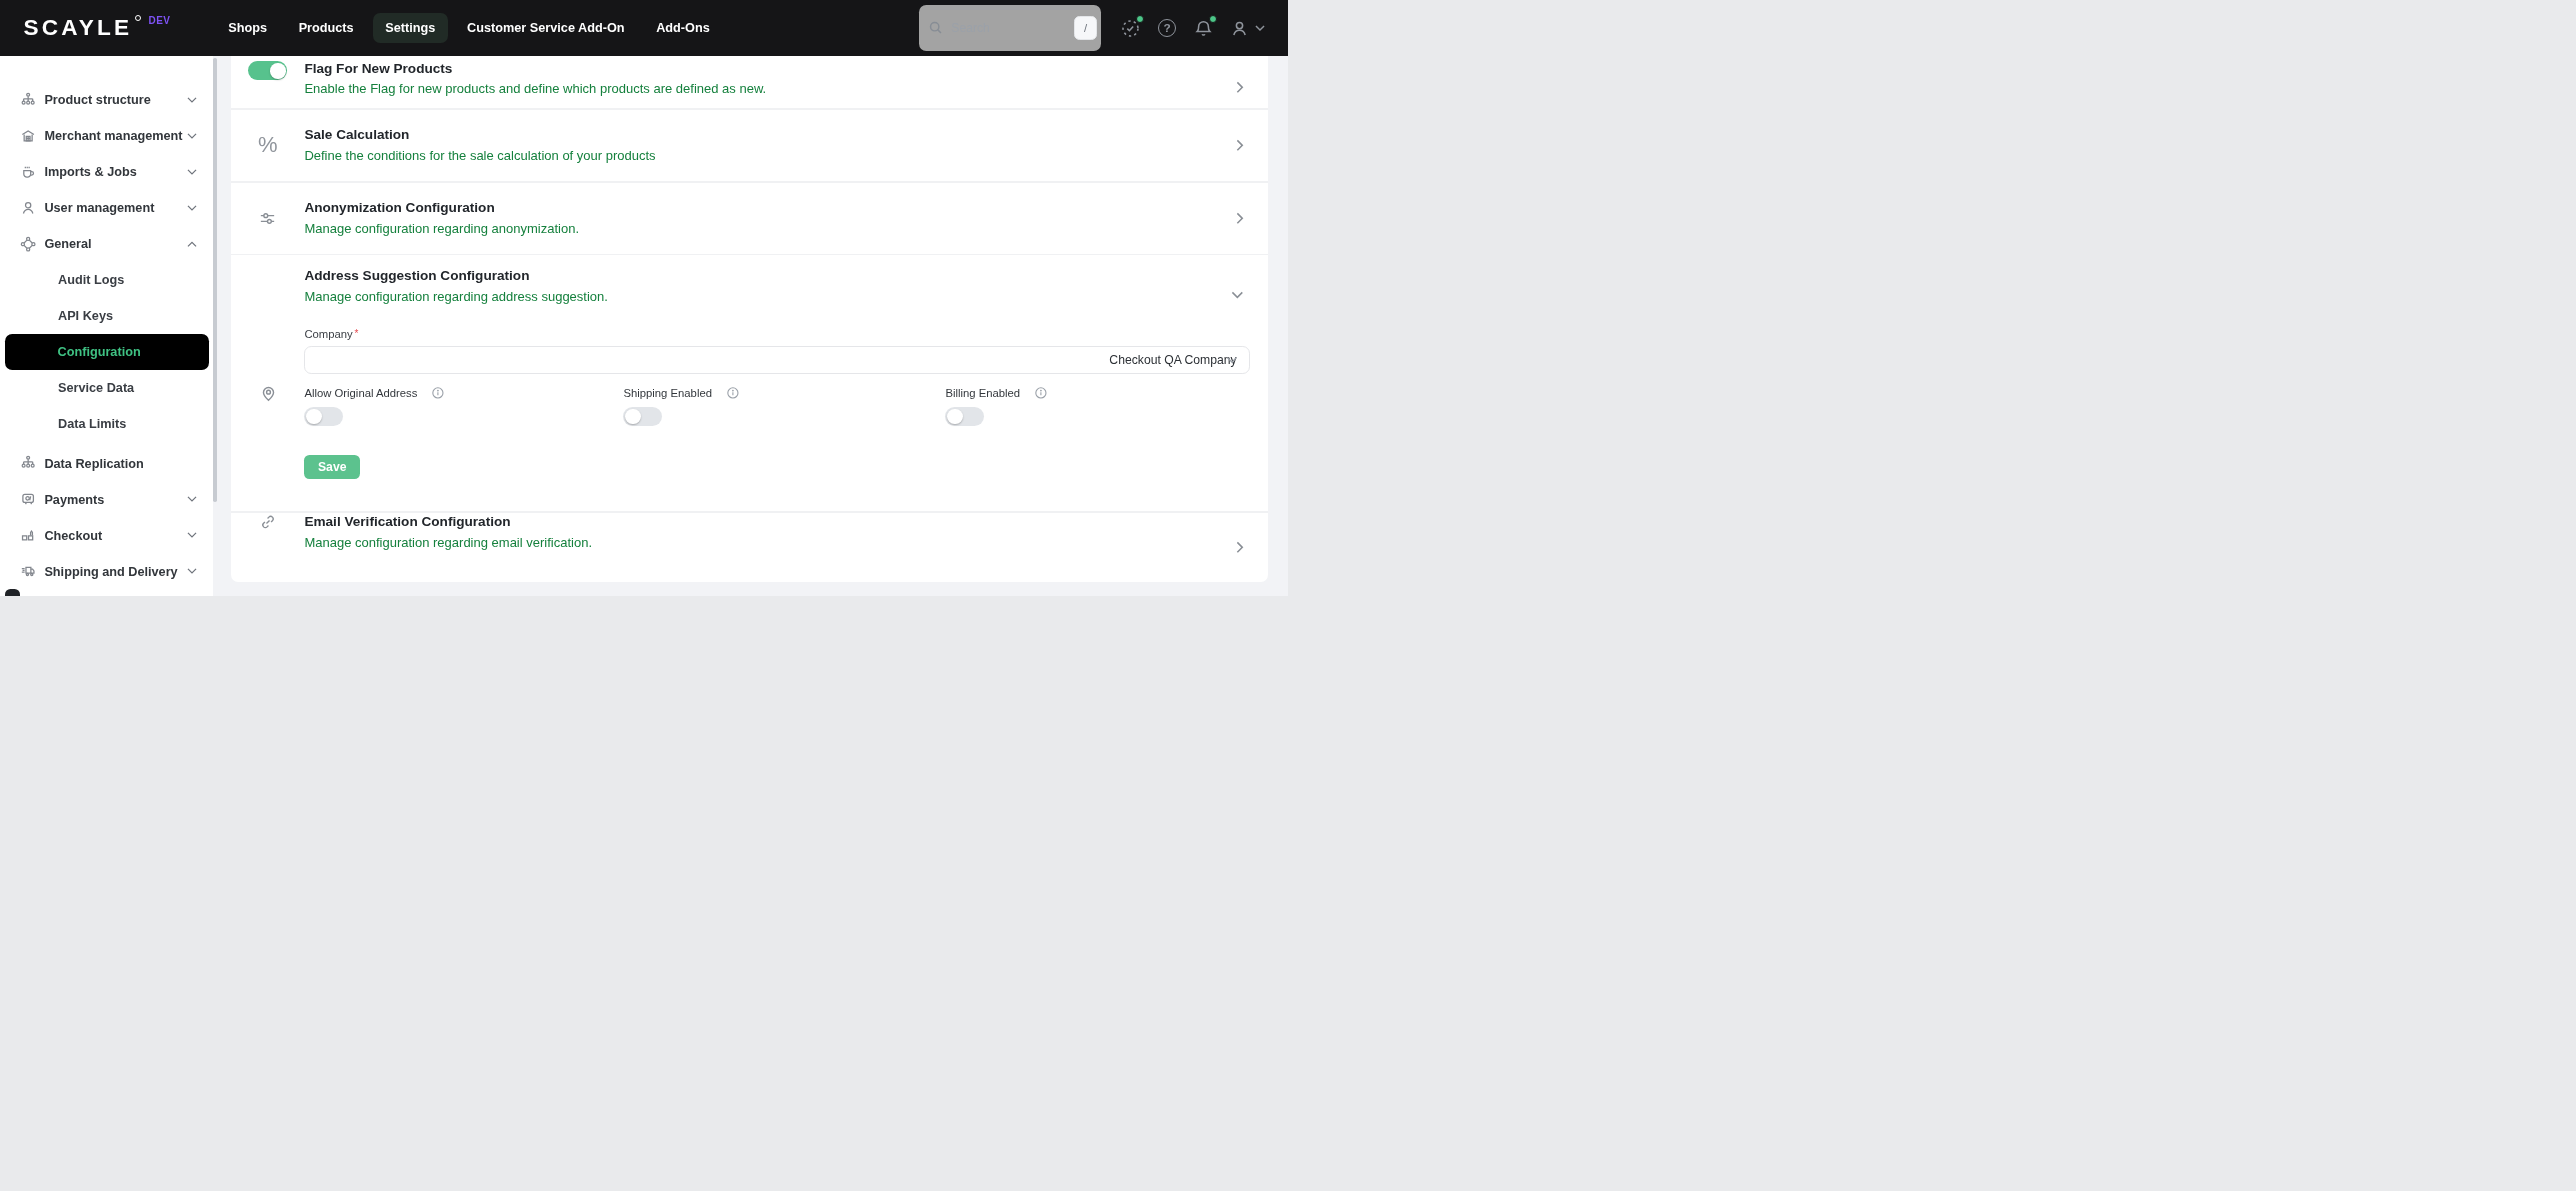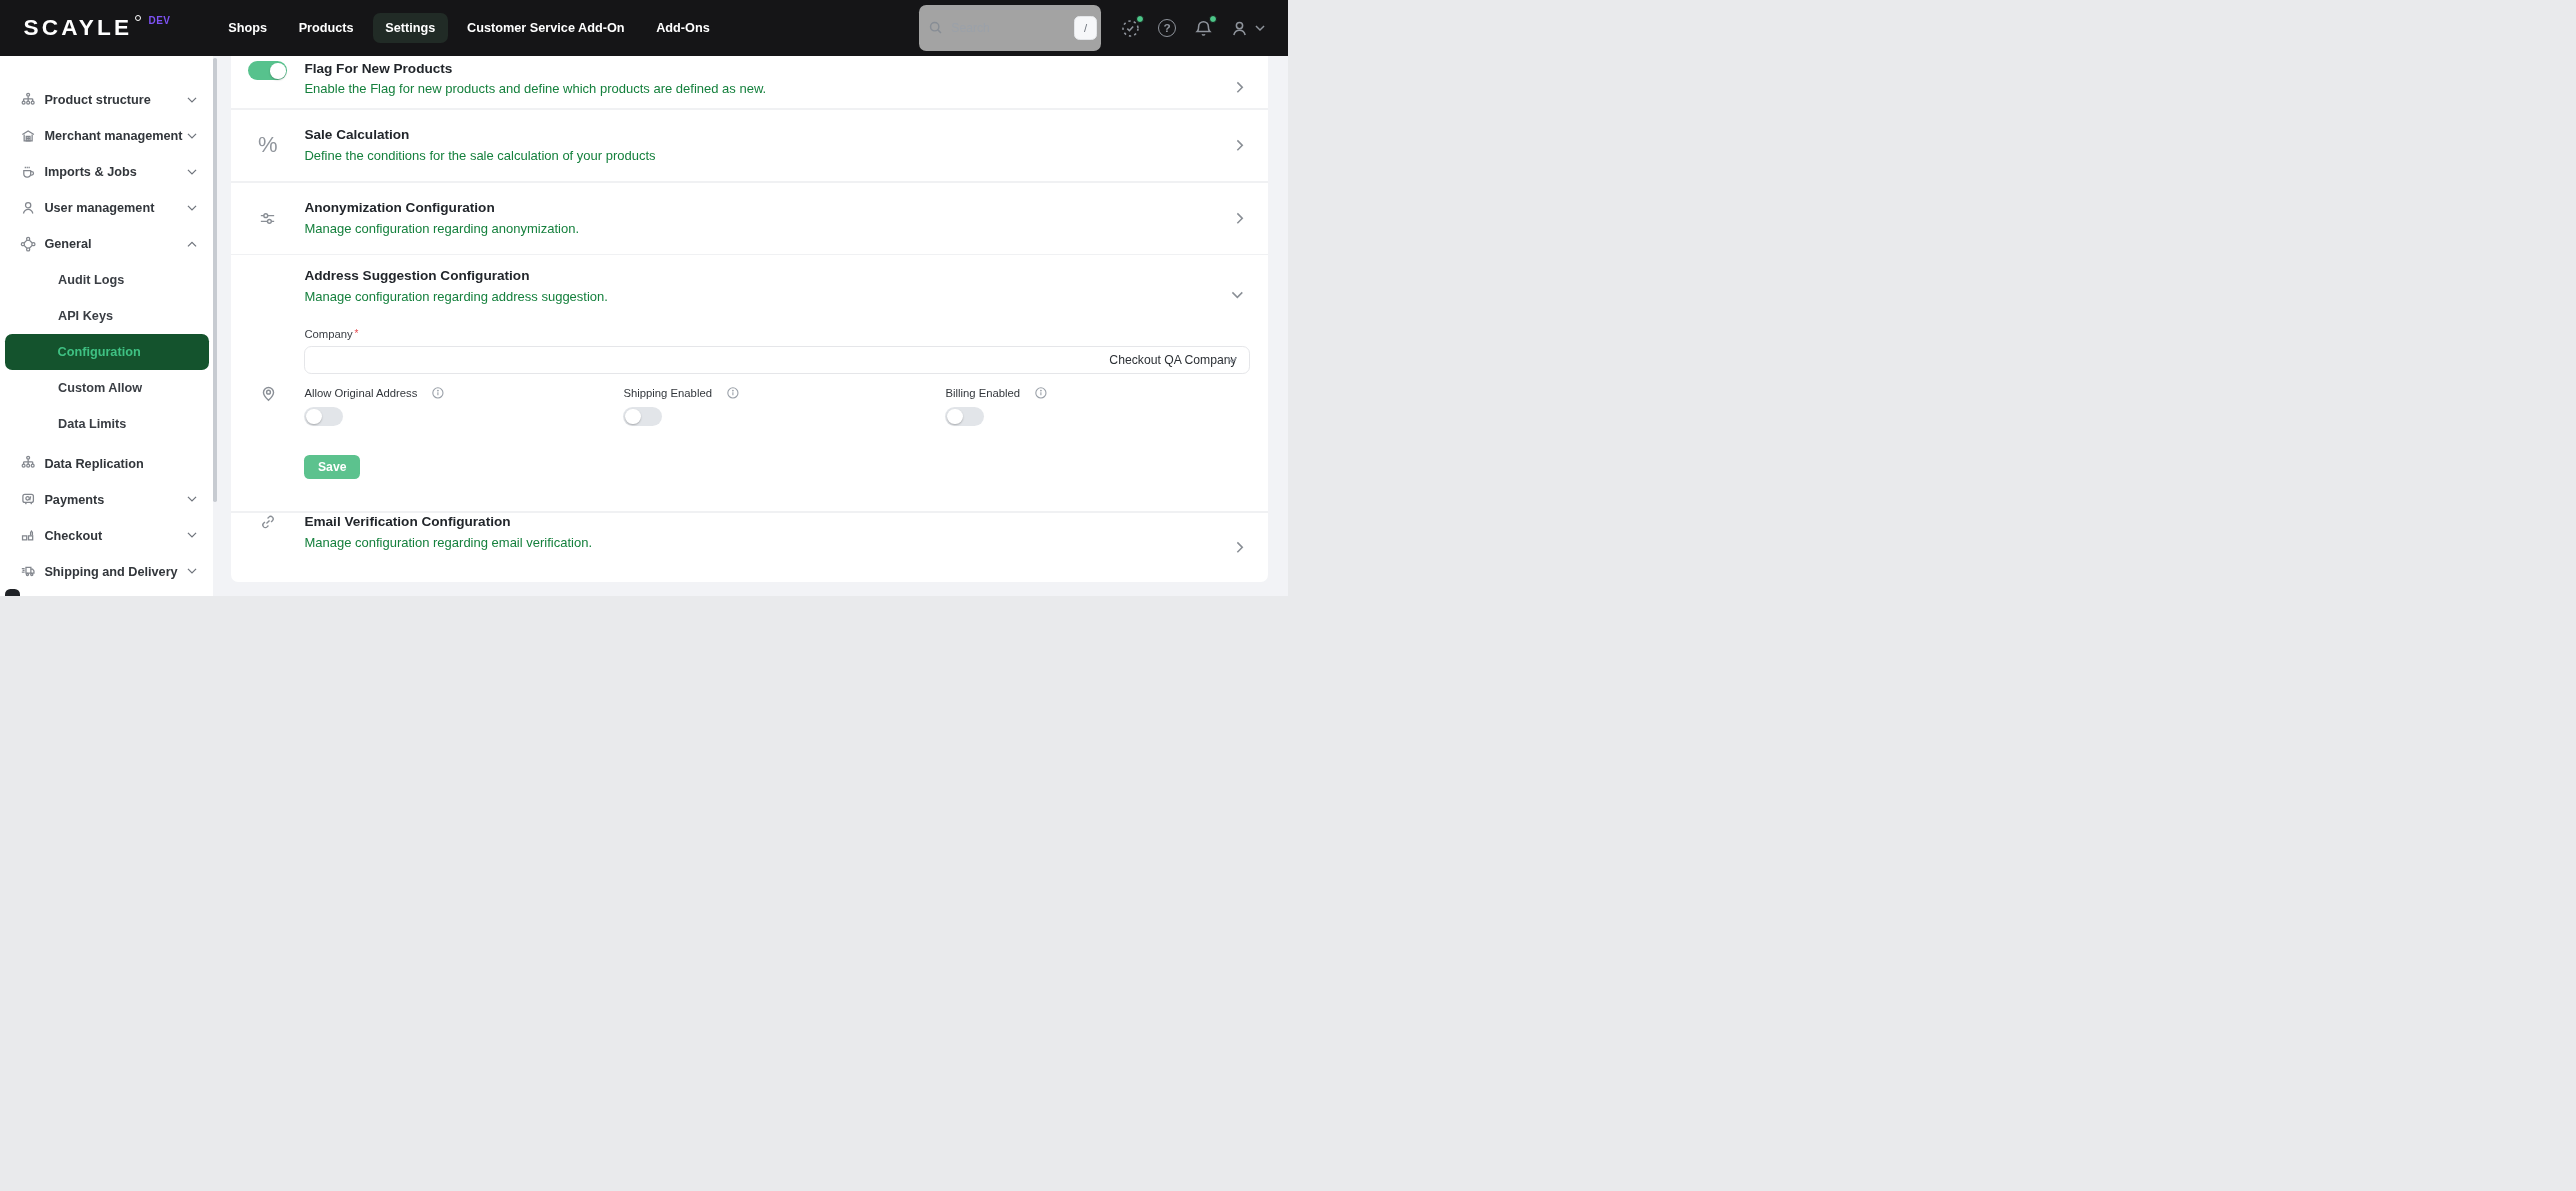--- a/index.html
+++ b/index.html
@@ -27,21 +27,21 @@
   .help-ring{width:18px;height:18px;border:1.6px solid #8f949c;border-radius:50%;color:#8f949c;font-size:11.8px;font-weight:700;display:flex;align-items:center;justify-content:center;}
   .account{display:flex;align-items:center;gap:4.5px;cursor:pointer;}
 
   
   .sidebar{position:absolute;top:56px;left:0;width:213px;bottom:0;background:#fff;padding-top:26px;overflow:hidden;}
   .si{height:36px;display:flex;align-items:center;padding:0 16.3px 0 20px;cursor:pointer;}
   .si-ic{width:16.3px;height:16.3px;flex:none;display:flex;align-items:center;justify-content:center;}
   .si-label{margin-left:8.1px;font-size:12.7px;font-weight:700;color:#32363b;flex:1;white-space:nowrap;}
   .si-chev{flex:none;display:flex;}
   .ss{height:36px;display:flex;align-items:center;padding-left:58px;font-size:12.7px;font-weight:700;color:#3a3e44;cursor:pointer;}
-  .ss.active{margin:0 4.5px;padding-left:53px;background:#14532d;border-radius:7.2px;color:#3fc183;}
+  .ss.active{margin:0 4.5px;padding-left:53px;background:#000000;border-radius:7.2px;color:#3fc183;}
   .gap-top{margin-top:3.6px;}
   .sb-track{position:absolute;top:56px;left:213px;width:3.6px;bottom:0;background:transparent;}
   .sb-thumb{position:absolute;top:1.8px;left:0;width:3.6px;height:444px;background:#c7cbd1;border-radius:1.8px;}
 
   
   .main{position:absolute;top:56px;left:216px;right:0;bottom:0;}
   .card{margin-left:15.4px;width:1037px;background:#fff;border-radius:0 0 7.2px 7.2px;overflow:hidden;}
   .divider{height:1.8px;background:#f0f1f3;}
   .row{position:relative;display:flex;}
   .lead{width:73px;flex:none;display:flex;justify-content:center;align-items:center;}
@@ -228,21 +228,21 @@
     <div class="ss">
         <span>Audit Logs</span>
       </div>
     <div class="ss">
         <span>API Keys</span>
       </div>
     <div class="ss active">
         <span>Configuration</span>
       </div>
     <div class="ss">
-        <span>Custom Allow</span>
+        <span>Service Data</span>
       </div>
     <div class="ss">
         <span>Data Limits</span>
       </div>
     <div class="si gap-top">
       <span class="si-ic">
         <svg width="16.3" height="16.3" viewBox="0 0 18 18" fill="none" stroke="#83878e" stroke-width="1.4">
             <circle cx="9" cy="3" r="1.6"></circle>
             <path d="M9 4.8v2.7M4 7.5h10M4 7.5v2.6M9 7.5v2.6M14 7.5v2.6"></path>
             <circle cx="4" cy="11.8" r="1.6"></circle>

